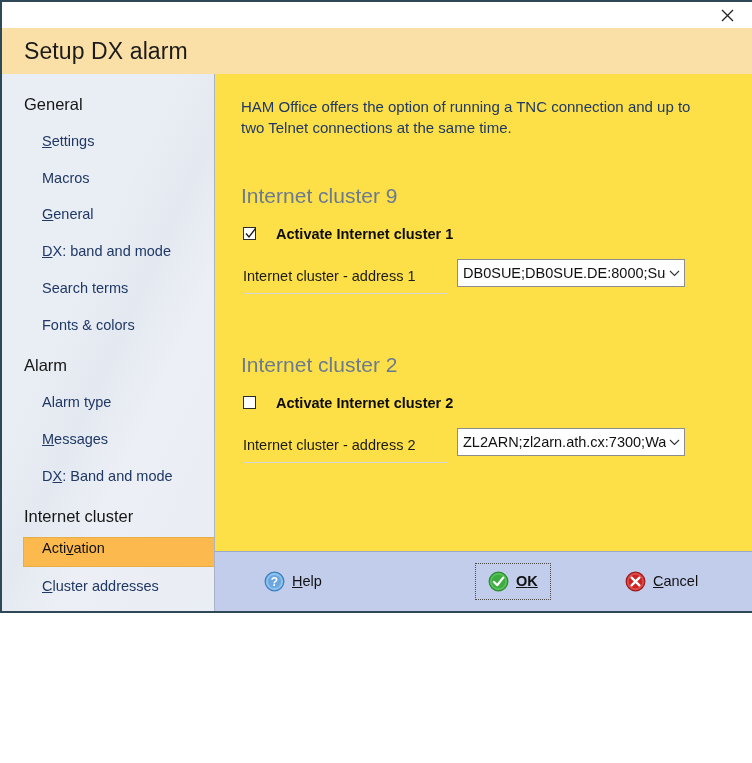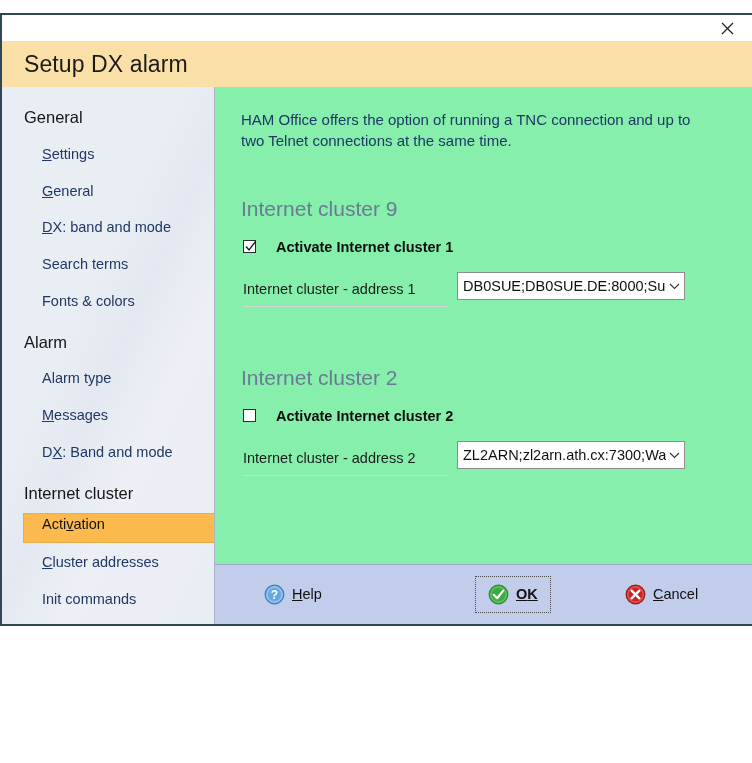--- a/index.html
+++ b/index.html
@@ -12,21 +12,21 @@
     height: 763px;
     font-family: "Liberation Sans", sans-serif;
     overflow: hidden;
     position: relative;
     -webkit-font-smoothing: antialiased;
   }
 
   
   #window {
     position: absolute;
-    left: 0; top: 13px;
+    left: 0; top: 0;
     width: 752px;
     height: 613px;
     box-sizing: border-box;
     border-left: 2px solid #2f4858;
     border-top: 2px solid #2f4858;
     border-right: 0;
     border-bottom: 2px solid #2f4858;
     background: #ffffff;
     display: flex;
     flex-direction: column;
@@ -121,21 +121,21 @@
     box-shadow: 0 0 0 1px #e8ad49;
   }
   .nav-item u { text-decoration: underline; text-underline-offset: 1px; }
 
   
   .content-wrap {
     flex: 1 1 auto;
     display: flex;
     flex-direction: column;
     min-width: 0;
-    background: #86efac;
+    background: #fde047;
   }
   .content {
     flex: 1 1 auto;
     padding: 22px 24px 0 26px;
     box-sizing: border-box;
     overflow: hidden;
   }
   .intro {
     font-size: 15px;
     color: #1f3864;
@@ -270,20 +270,21 @@
 
   <div class="header-band">
     <div class="header-title">Setup DX alarm</div>
   </div>
 
   <div class="body-area">
 
     <nav class="sidebar" id="sidebar">
         <div class="nav-group">General</div>
         <div class="nav-item"><u>S</u>ettings</div>
+        <div class="nav-item">Macros</div>
         <div class="nav-item"><u>G</u>eneral</div>
         <div class="nav-item"><u>D</u>X: band and mode</div>
         <div class="nav-item">Search terms</div>
         <div class="nav-item">Fonts &amp; colors</div>
         <div class="nav-group">Alarm</div>
         <div class="nav-item">Alarm type</div>
         <div class="nav-item"><u>M</u>essages</div>
         <div class="nav-item">D<u>X</u>: Band and mode</div>
         <div class="nav-group">Internet cluster</div>
         <div class="nav-item selected">Acti<u>v</u>ation</div>

